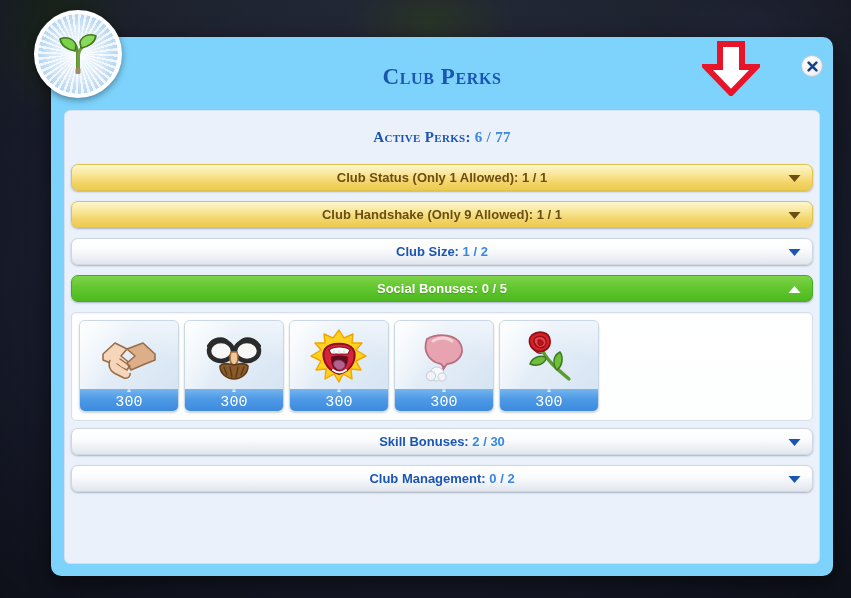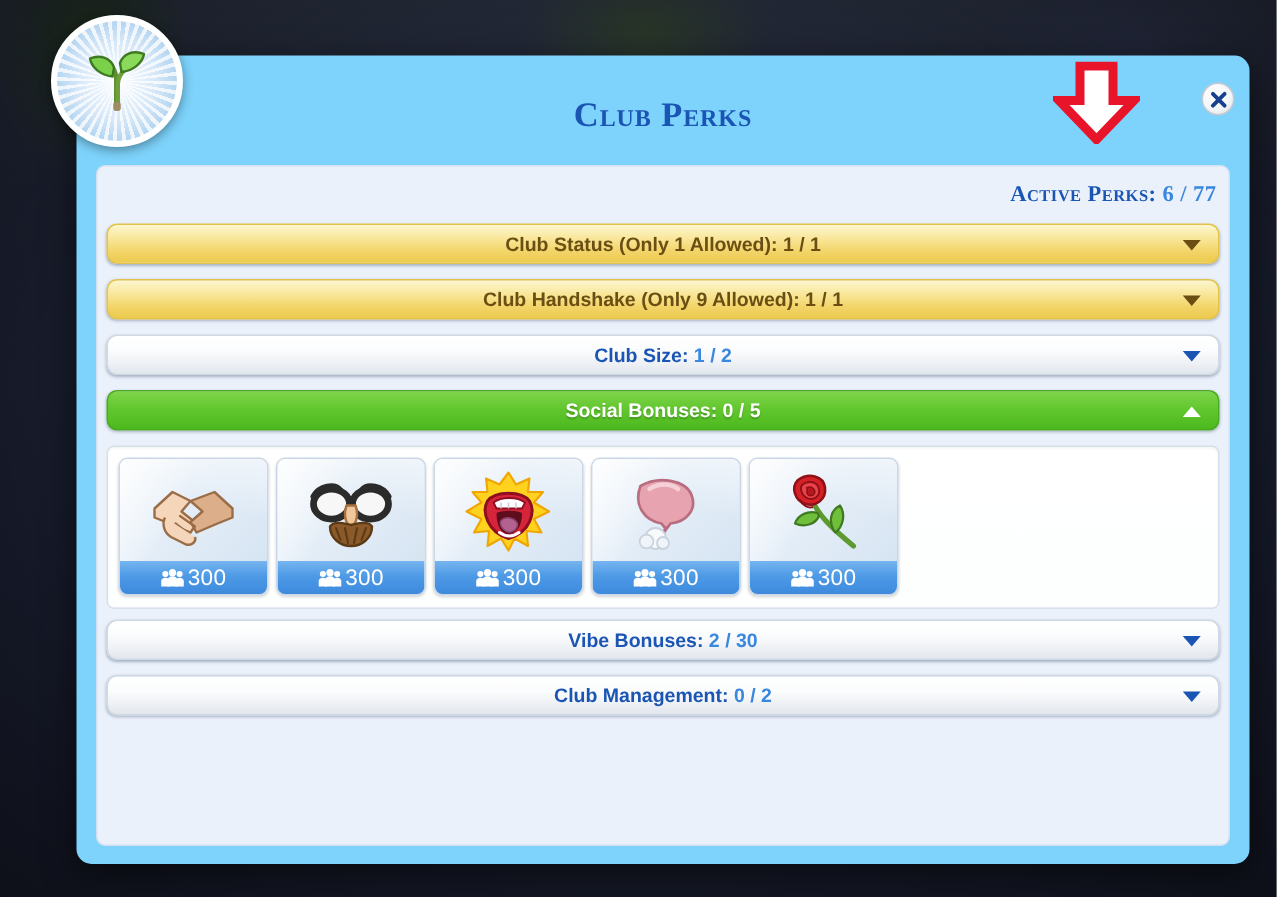--- a/index.html
+++ b/index.html
@@ -90,25 +90,25 @@
     left: 13px; right: 13px;
     top: 73px; bottom: 12px;
     background: #eaf1fa;
     border: 1px solid #d3e0ef;
     border-radius: 6px;
   }
 
   
   .stats-bar {
     position: relative;
-    height: 38px;
+    height: 53px;
     padding: 0 8px;
     display: flex;
     align-items: center;
-    justify-content: flex-end;
+    justify-content: center;
   }
   .active-perks {
     color: #1b55b4;
     font-size: 15px;
     font-weight: bold;
     font-variant: small-caps;
     letter-spacing: .3px;
     font-family: "Liberation Serif", serif;
     white-space: nowrap;
   }
@@ -211,22 +211,23 @@
   .perk-art svg { position: relative; z-index: 1; }
   .perk-price {
     position: absolute;
     left: 0; right: 0; bottom: 0;
     height: 22px;
     background: linear-gradient(180deg, #76b5ef 0%, #4e9ae6 45%, #3d8ade 100%);
     color: #ffffff;
     display: flex; align-items: center; justify-content: center;
     gap: 2px;
     font-size: 15px;
-    font-family: Liberation Sans, sans-serif;
+    font-family: Liberation Mono, monospace;
     letter-spacing: .2px;
+    flex-direction: column;
   }
 
   
   #annot-arrow {
     position: absolute;
     left: 702px; top: 41px;
     z-index: 40;
     pointer-events: none;
   }
 </style>
@@ -426,21 +427,21 @@
               <circle cx="8.5" cy="3" r="2.6" fill="#ffffff"></circle>
                 <path d="M4.9 13 V8.6 C4.9 6.8 6.4 5.6 8.5 5.6 C10.6 5.6 12.1 6.8 12.1 8.6 V13 Z" fill="#ffffff"></path>
             </svg>
             <span>300</span>
           </div>
         </div>
 
       </div>
 
       <div class="row plain">
-        <span>Vibe Bonuses:</span>&nbsp;<span class="count">2 / 30</span>
+        <span>Skill Bonuses:</span>&nbsp;<span class="count">2 / 30</span>
         <span class="chev">
           <svg width="13" height="8" viewBox="0 0 13 8">
               <path d="M0.5 0.5 L12.5 0.5 L6.5 7.5 Z" fill="#1b55b4"></path>
             </svg>
         </span>
       </div>
 
 
       <div class="row plain">
         <span>Club Management:</span>&nbsp;<span class="count">0 / 2</span>

